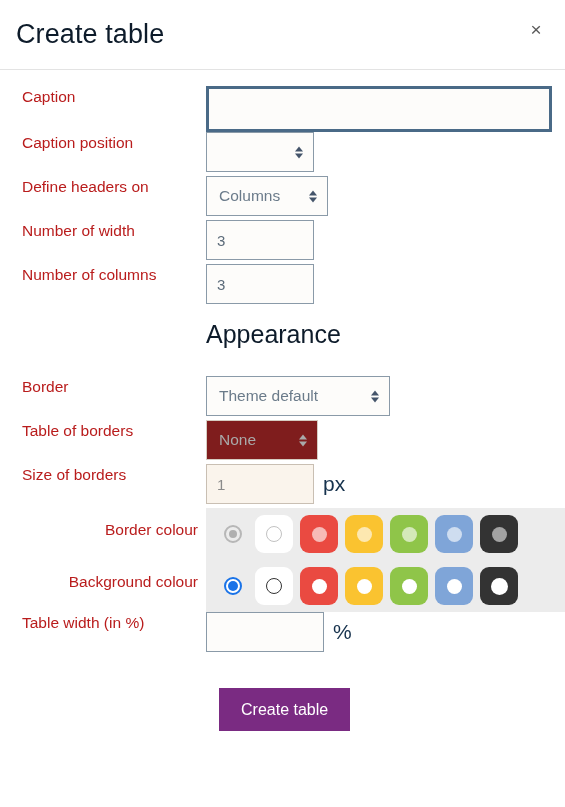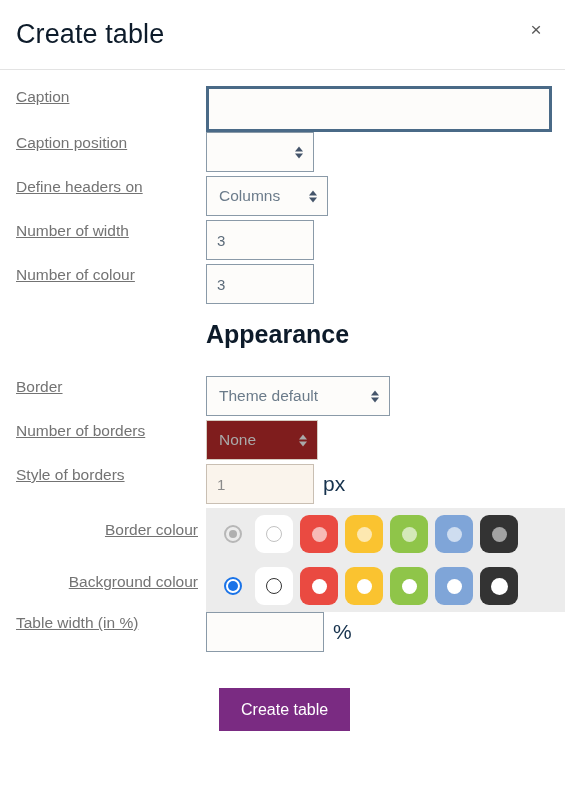--- a/index.html
+++ b/index.html
@@ -44,26 +44,25 @@
   
   .form-body { padding-top: 16px; }
 
   .row {
     display: flex;
     align-items: flex-start;
     min-height: 44px;
   }
   .row-label {
     width: 206px;
-    padding-left: 16px;
+    padding-left: 22px;
     padding-right: 8px;
     font-size: 15.5px;
-    color: #737373;
+    color: #b91c1c;
     line-height: 22px;
-    text-decoration: underline;
   }
   .row-control {
     flex: 1;
     display: flex;
     align-items: center;
   }
 
   
   .txt {
     background: #fdfcfa;
@@ -136,21 +135,21 @@
   }
   .sel .caret i.up   { border-bottom: 5px solid #44546a; }
   .sel .caret i.down { border-top: 5px solid #44546a; }
   .sel.style .caret i.up   { border-bottom-color: #a9a9a9; }
   .sel.style .caret i.down { border-top-color: #a9a9a9; }
 
   
   .appearance-row { margin-top: 14px; min-height: 54px; }
   .appearance-heading {
     font-size: 25px;
-    font-weight: 700;
+    font-weight: 400;
     color: #0d1b2a;
     padding-left: 0;
     line-height: 1;
   }
 
   
   .row.colour { align-items: stretch; min-height: 52px; text-align: right; }
   .row.colour .row-label { padding-top: 11px; }
   .swatch-strip {
     flex: 1;
@@ -272,21 +271,21 @@
   </div>
 
   <div class="row">
     <div class="row-label">Number of width</div>
     <div class="row-control">
       <input class="txt num" type="text" value="3" style="">
     </div>
   </div>
 
   <div class="row">
-    <div class="row-label">Number of colour</div>
+    <div class="row-label">Number of columns</div>
     <div class="row-control">
       <input class="txt num" type="text" value="3" style="">
     </div>
   </div>
 
   <div class="row appearance-row">
     <div class="row-label"></div>
     <div class="row-control">
       <div class="appearance-heading">Appearance</div>
     </div>
@@ -299,34 +298,34 @@
         <span>Theme default</span>
         <span class="caret">
             <i class="up"></i>
             <i class="down"></i>
           </span>
       </div>
     </div>
   </div>
 
   <div class="row">
-    <div class="row-label">Number of borders</div>
+    <div class="row-label">Table of borders</div>
     <div class="row-control">
       <div class="sel style">
         <span>None</span>
         <span class="caret">
             <i class="up"></i>
             <i class="down"></i>
           </span>
       </div>
     </div>
   </div>
 
   <div class="row">
-    <div class="row-label">Style of borders</div>
+    <div class="row-label">Size of borders</div>
     <div class="row-control">
       <input class="txt size" type="text" disabled="" value="1" style="">
       <span class="suffix">px</span>
     </div>
   </div>
 
   <div class="row colour">
     <div class="row-label">Border colour</div>
     <div class="swatch-strip dim">
       <span class="radio-first off"></span>

